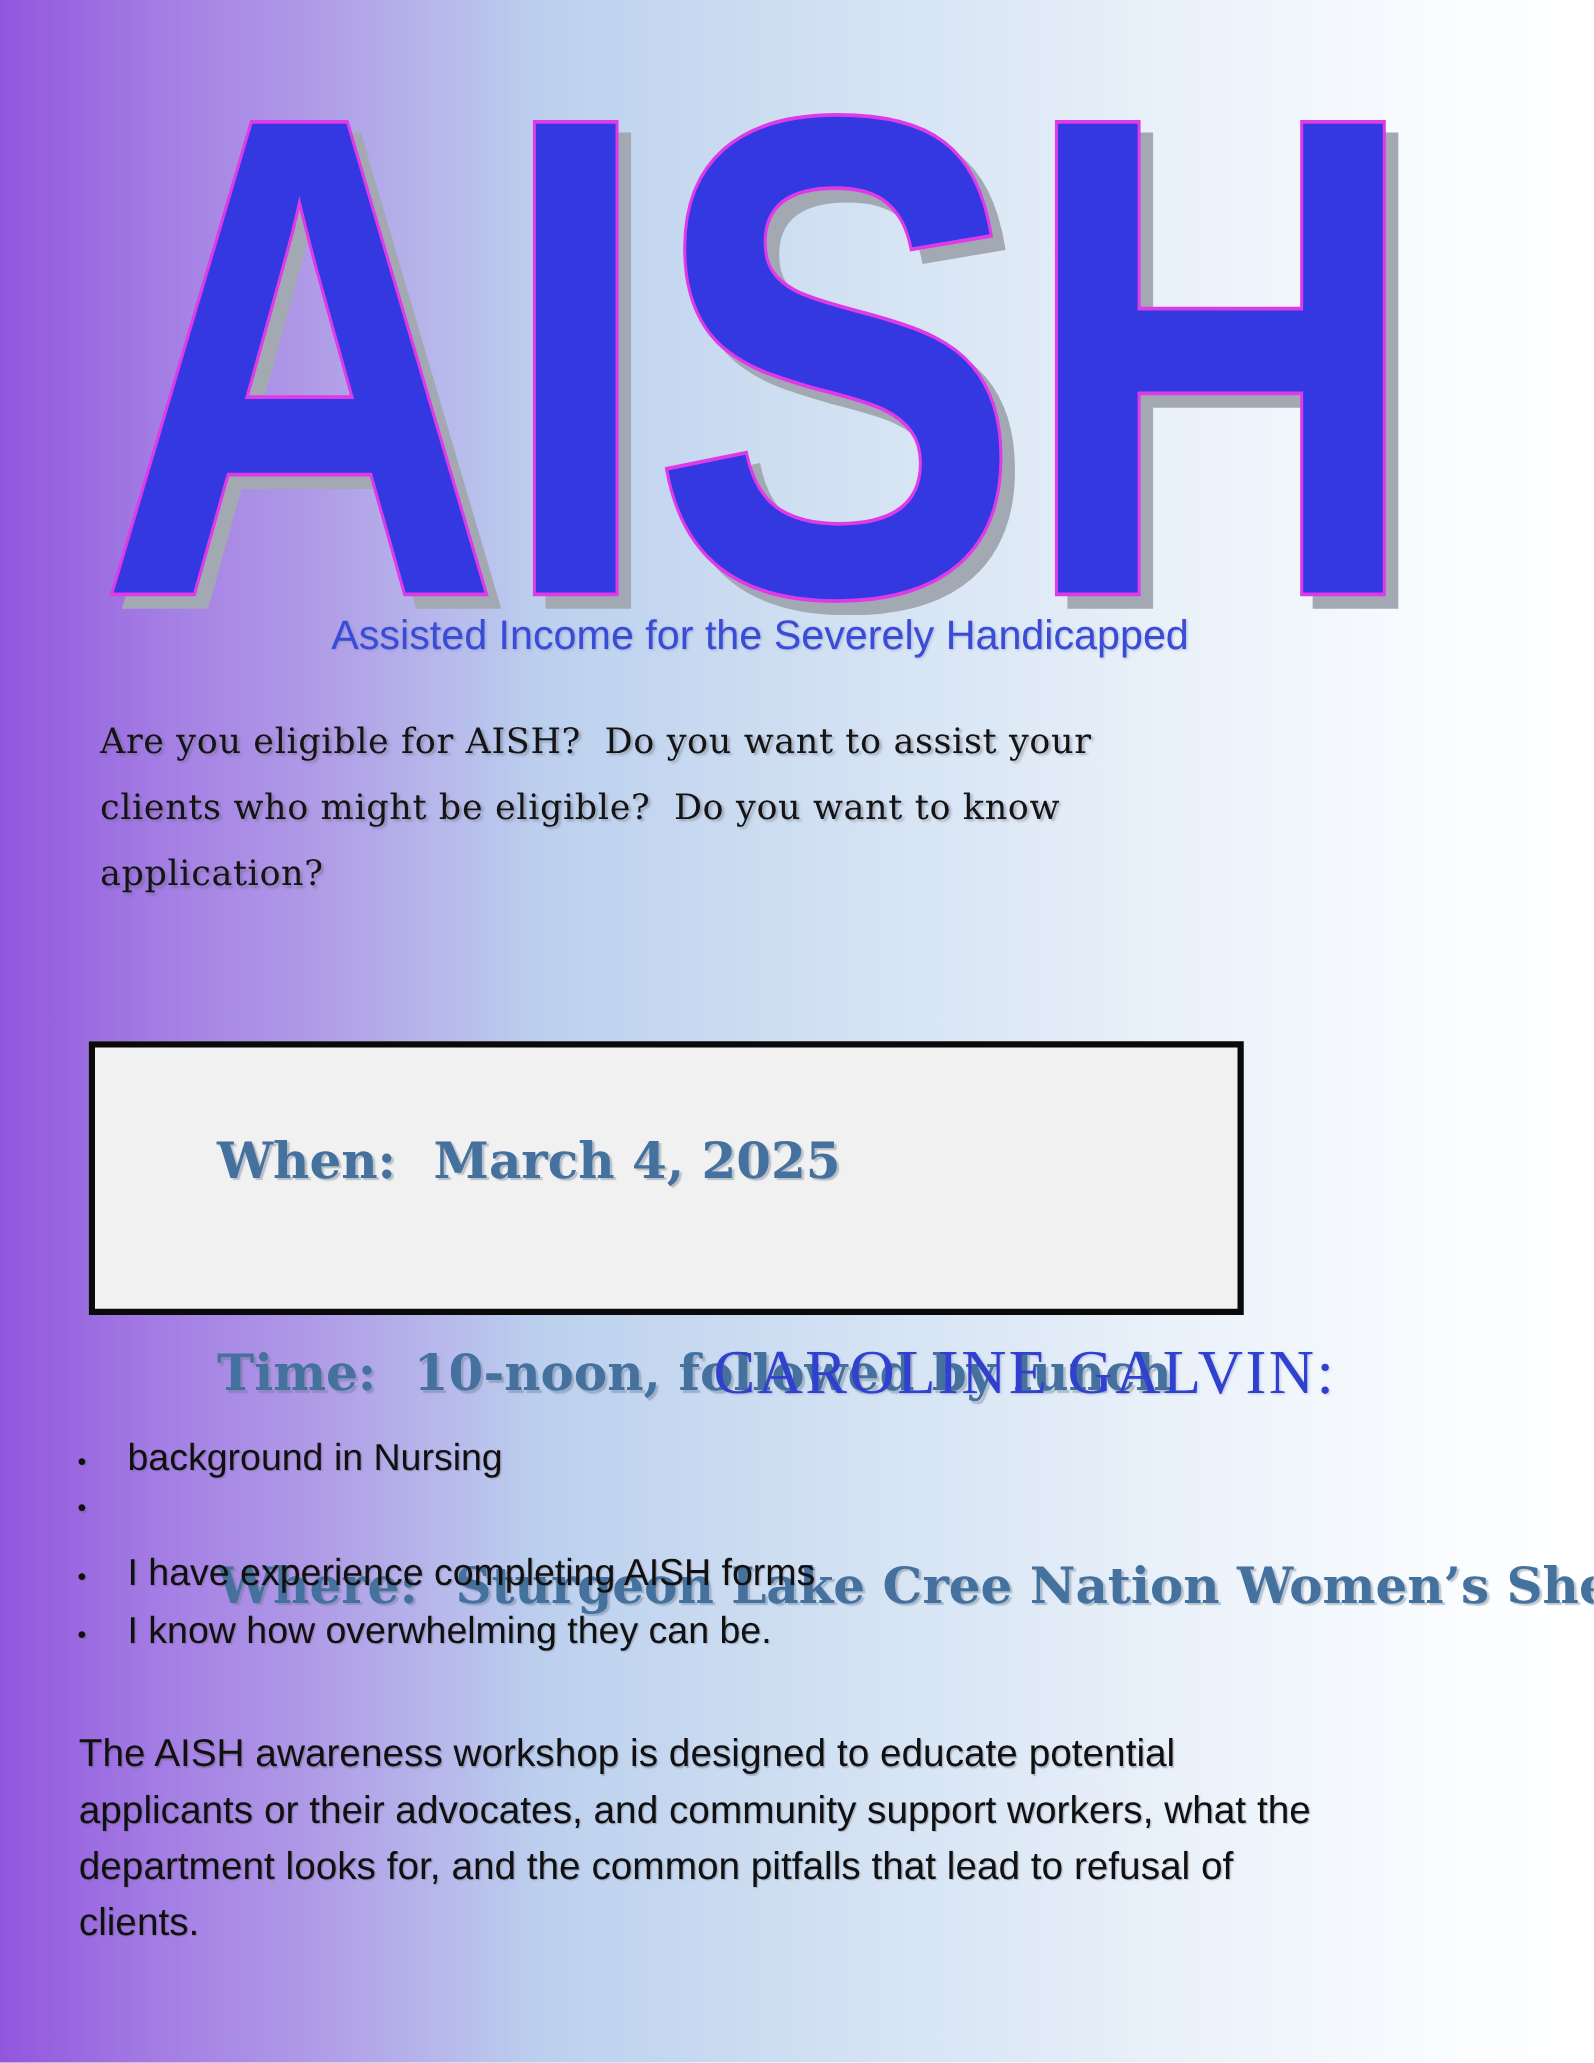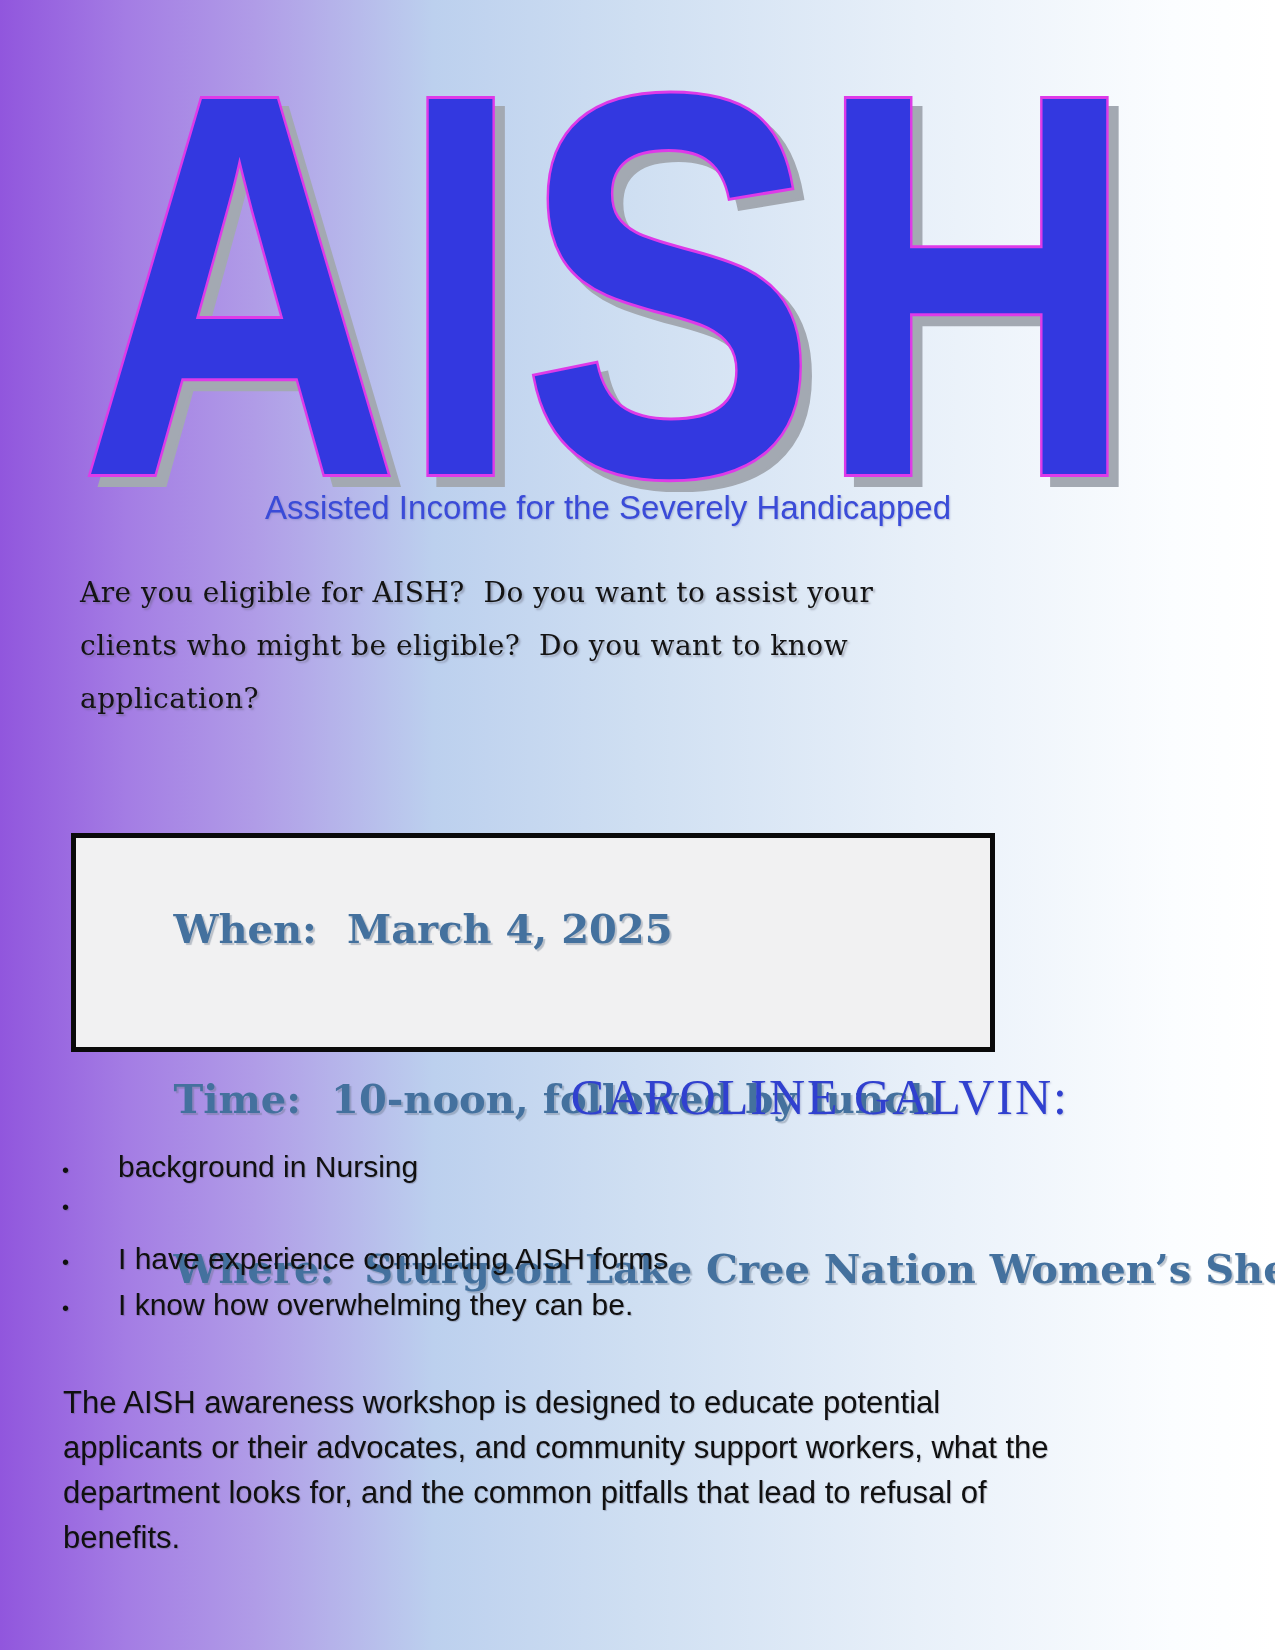--- a/index.html
+++ b/index.html
@@ -119,21 +119,21 @@
     height: 46px;
     font-size: 30px;
     color: #101010;
     text-shadow: 1px 1px 1px rgba(80,80,100,0.35);
   }
   .bullet-dot {
     margin-left: 62px;
     width: 14px;
     font-size: 20px;
   }
-  .bullet-text { margin-left: 42px; }
+  .bullet-text { margin-left: 26px; }
 
   .outro {
     position: absolute;
     left: 63px;
     top: 1380px;
     font-size: 31px;
     line-height: 45px;
     color: #101010;
     text-shadow: 1px 1px 1px rgba(80,80,100,0.35);
   }
@@ -186,16 +186,16 @@
     <li>
       <span class="bullet-dot">•</span>
       <span class="bullet-text">I know how overwhelming they can be.</span>
     </li>
   </ul>
 
   <div class="outro">
     <div class="line">The AISH awareness workshop is designed to educate potential</div>
     <div class="line">applicants or their advocates, and community support workers, what the</div>
     <div class="line">department looks for, and the common pitfalls that lead to refusal of</div>
-    <div class="line">benefits.</div>
+    <div class="line">clients.</div>
   </div>
 
 </div>
 
 </body></html>

